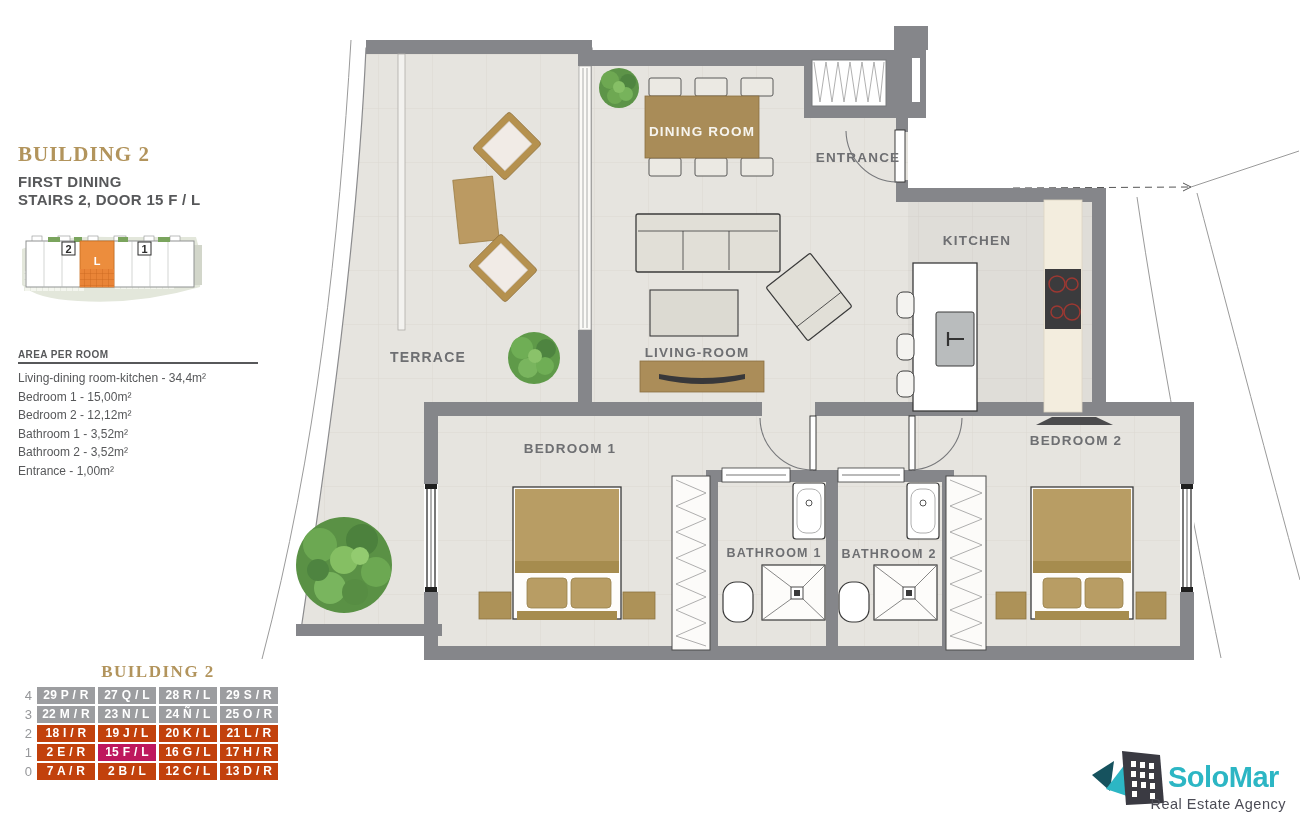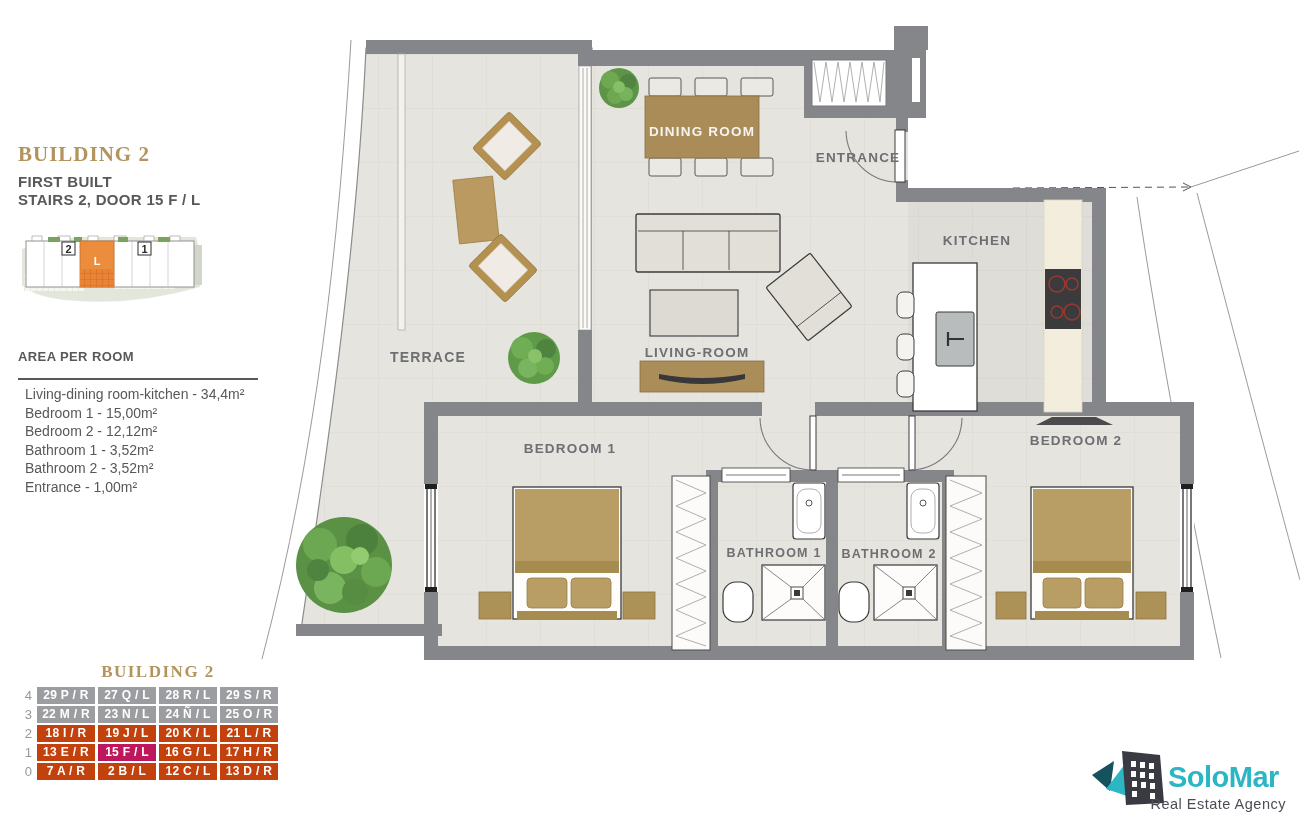--- a/index.html
+++ b/index.html
@@ -6,23 +6,23 @@
   .page{position:relative;width:1300px;height:815px;background:#fff;overflow:hidden;
         font-family:"Liberation Sans",sans-serif;}
   
   .sidebar{position:absolute;left:18px;top:142px;width:256px;color:#57585a;}
   .bld-title{font-family:"Liberation Serif",serif;font-weight:bold;font-size:21px;
              letter-spacing:1px;color:#b2945c;margin-bottom:6px;}
   .hdr-line{font-size:15px;font-weight:bold;line-height:18px;letter-spacing:.3px;}
   .inset-wrap{margin:16px 0 10px 0;}
   .surface-line{font-size:15px;font-weight:bold;line-height:19px;letter-spacing:.2px;}
   .surface-block{margin-top:14px;}
-  .area-head{margin-top:36px;font-size:13px;font-weight:bold;letter-spacing:.4px;
-             border-bottom:2px solid #57585a;padding-bottom:14px;width:240px;}
-  .areas{list-style:none;margin:5px 0 0 7px;padding:0;font-size:14px;line-height:18.5px;}
+  .area-head{margin-top:36px;font-size:10px;font-weight:bold;letter-spacing:.4px;
+             border-bottom:2px solid #57585a;padding-bottom:2px;width:240px;}
+  .areas{list-style:none;margin:5px 0 0 0;padding:0;font-size:12px;line-height:18.5px;}
   
   .units{position:absolute;left:16px;top:662px;width:270px;}
   .units-title{font-family:"Liberation Serif",serif;font-weight:bold;font-size:17px;
                letter-spacing:1.5px;color:#b2945c;text-align:center;width:244px;
                margin-left:20px;margin-bottom:5px;}
   .u-row{display:flex;margin-bottom:2px;}
   .u-floor{width:16px;text-align:right;margin-right:5px;color:#96979a;font-size:13px;
            line-height:17px;}
   .u-cell{width:58px;height:17px;line-height:17px;text-align:center;color:#fff;
           font-size:12px;font-weight:bold;margin-right:3px;letter-spacing:.3px;
@@ -295,21 +295,21 @@
       <text class="room-label" x="697" y="357">LIVING-ROOM</text>
       <text class="room-label" x="570" y="453">BEDROOM 1</text>
       <text class="room-label" x="1076" y="445">BEDROOM 2</text>
       <text class="room-label" x="774" y="557" font-size="12.5">BATHROOM 1</text>
       <text class="room-label" x="889" y="558" font-size="12.5">BATHROOM 2</text>
     </g>
   </svg>
 
   <div class="sidebar">
     <div class="bld-title">BUILDING 2</div>
-    <div class="hdr-line">FIRST BUILT</div>
+    <div class="hdr-line">FIRST DINING</div>
     <div class="hdr-line">STAIRS 2, DOOR 15 F / L</div>
 
     <div class="inset-wrap">
       <svg width="186" height="84" viewBox="0 0 186 84">
         <defs>
           <pattern id="insetHatch" width="6" height="6" patternUnits="userSpaceOnUse">
             <rect width="6" height="6" fill="#f4f6ef"></rect>
             <path d="M6 0H0V6" fill="none" stroke="#c5ccba" stroke-width="0.6"></path>
           </pattern>
           <pattern id="orangeHatch" width="6" height="6" patternUnits="userSpaceOnUse">
@@ -384,21 +384,21 @@
     </div>
     <div class="u-row row-light">
       <div class="u-floor">2</div>
       <div class="u-cell">18 I / R</div>
       <div class="u-cell">19 J / L</div>
       <div class="u-cell">20 K / L</div>
       <div class="u-cell">21 L / R</div>
     </div>
     <div class="u-row row-light">
       <div class="u-floor">1</div>
-      <div class="u-cell">13 E / R</div>
+      <div class="u-cell">2 E / R</div>
       <div class="u-cell selected">15 F / L</div>
       <div class="u-cell">16 G / L</div>
       <div class="u-cell">17 H / R</div>
     </div>
     <div class="u-row row-light">
       <div class="u-floor">0</div>
       <div class="u-cell">7 A / R</div>
       <div class="u-cell">2 B / L</div>
       <div class="u-cell">12 C / L</div>
       <div class="u-cell">13 D / R</div>

